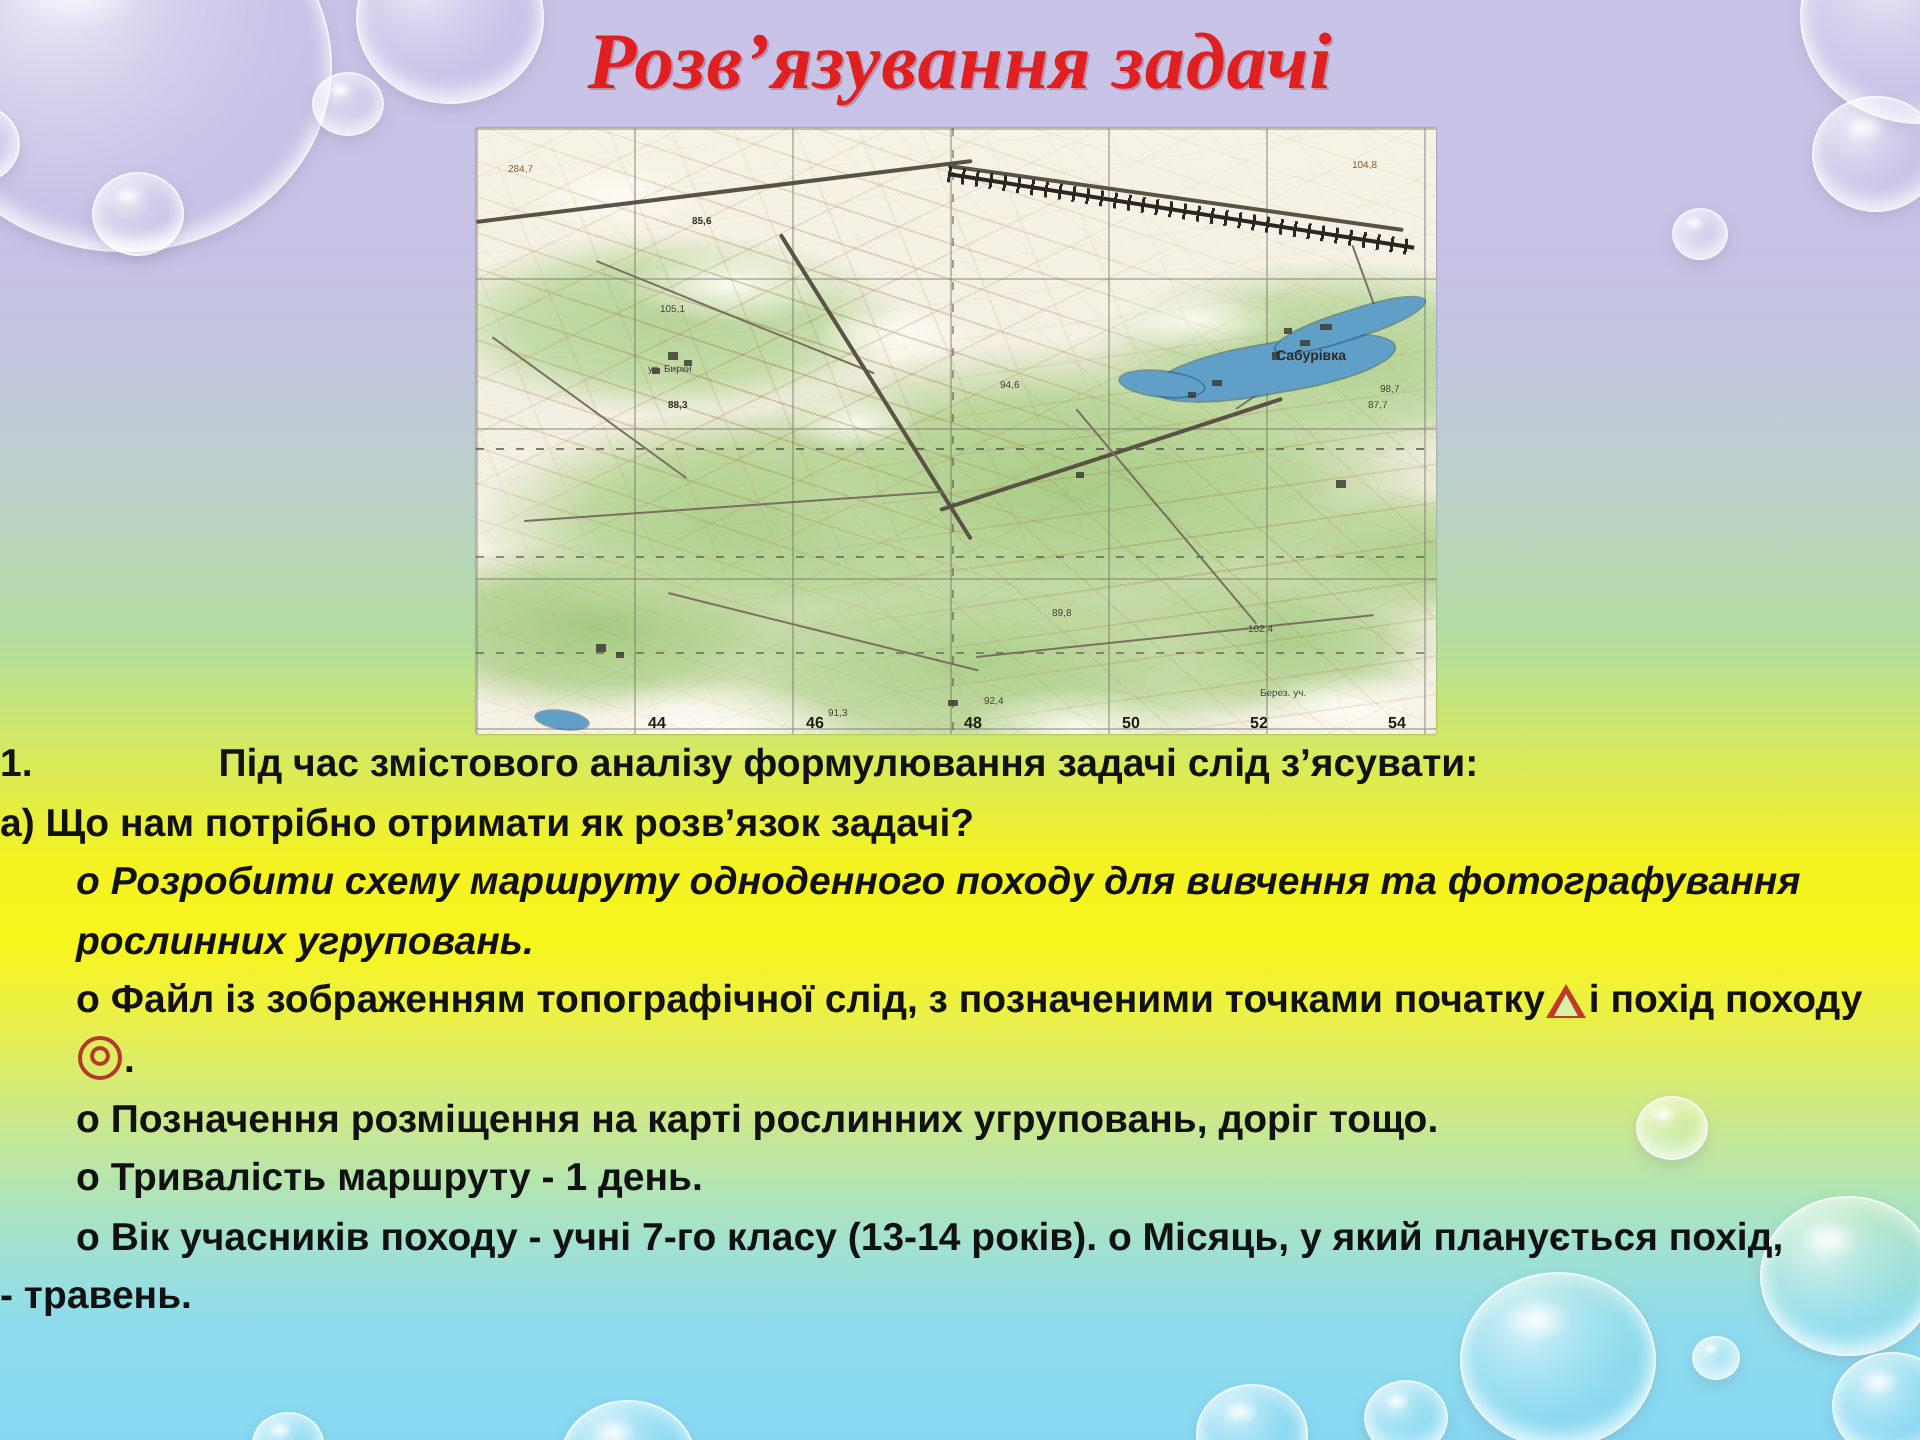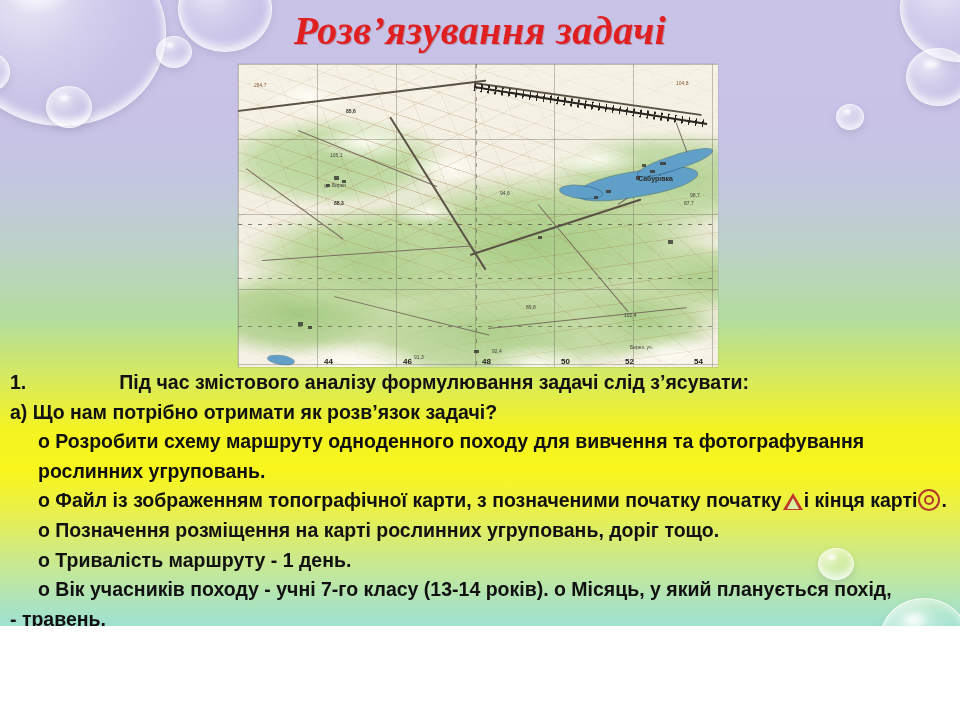--- a/index.html
+++ b/index.html
@@ -9,21 +9,21 @@
     height: 720px;
     overflow: hidden;
   }
   body {
     font-family: "Liberation Sans", sans-serif;
   }
 
   #slide {
     position: relative;
     width: 960px;
-    height: 626px;
+    height: 720px;
     overflow: hidden;
     background:
       linear-gradient(to bottom,
         #c9c3e8 0px,
         #c7c2e6 120px,
         #c3c6e0 180px,
         #bcd2c8 250px,
         #b3dd9e 320px,
         #d8ea5c 380px,
         #f4f322 430px,
@@ -239,27 +239,27 @@
     left: 0;
     top: 368px;
     width: 960px;
     font-family: "Liberation Sans", sans-serif;
     font-size: 19.5px;
     line-height: 29.6px;
     color: #111111;
     font-weight: 600;
   }
   .ln {
-    padding-left: 10px;
+    padding-left: 0;
     padding-right: 8px;
     white-space: nowrap;
   }
   .ln.wrapok { white-space: normal; }
   .tabgap { display: inline-block; width: 93px; }
-  .ind1 { padding-left: 38px; }
+  .ind1 { padding-left: 38px; font-style: italic; }
 
   .sym-tri, .sym-circ {
     display: inline-block;
     vertical-align: -3px;
     margin: 0 1px;
   }
   .sym-tri {
     width: 0; height: 0;
     border-left: 10px solid transparent;
     border-right: 10px solid transparent;
@@ -412,21 +412,21 @@
   <div id="body-text">
 
     <div class="ln"><span>1.</span><span class="tabgap"></span><span>Під час змістового аналізу формулювання задачі слід з’ясувати:</span></div>
 
     <div class="ln">а) Що нам потрібно отримати як розв’язок задачі?</div>
 
     <div class="ln wrapok ind1" style="padding-left:38px; text-indent:0;">о Розробити схему маршруту одноденного походу для вивчення та фотографування рослинних угруповань.</div>
 
 
     <div class="ln wrapok" style="padding-left:38px;">
-      <span>о Файл із зображенням топографічної карти, з позначеними початку початку</span><span class="sym-tri"></span><span>і кінця карті</span><span class="sym-circ"></span><span>.</span>
+      <span>о Файл із зображенням топографічної слід, з позначеними точками початку</span><span class="sym-tri"></span><span>і похід походу</span><span class="sym-circ"></span><span>.</span>
     </div>
 
     <div class="ln" style="padding-left:38px;">о Позначення розміщення на карті рослинних угруповань, доріг тощо.</div>
     <div class="ln" style="padding-left:38px;">о Тривалість маршруту - 1 день.</div>
     <div class="ln" style="padding-left:38px;">о Вік учасників походу - учні 7-го класу (13-14 років). о Місяць, у який планується похід,</div>
     <div class="ln">- травень.</div>
   </div>
 
 
 </div>

